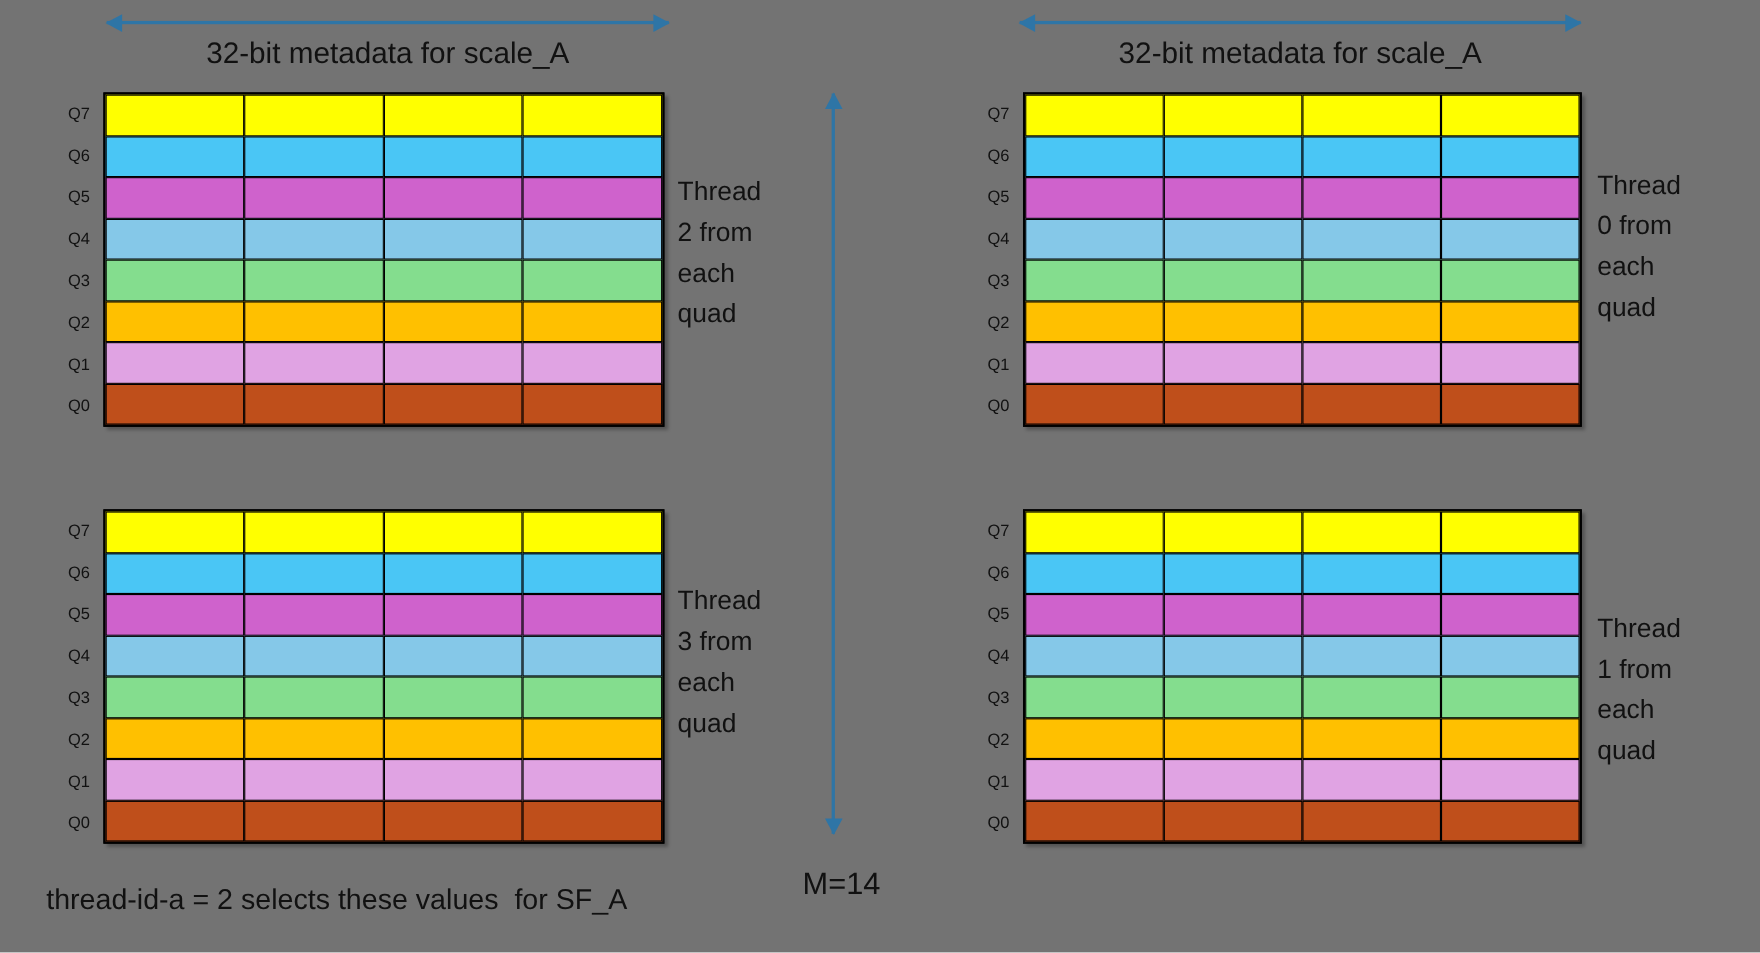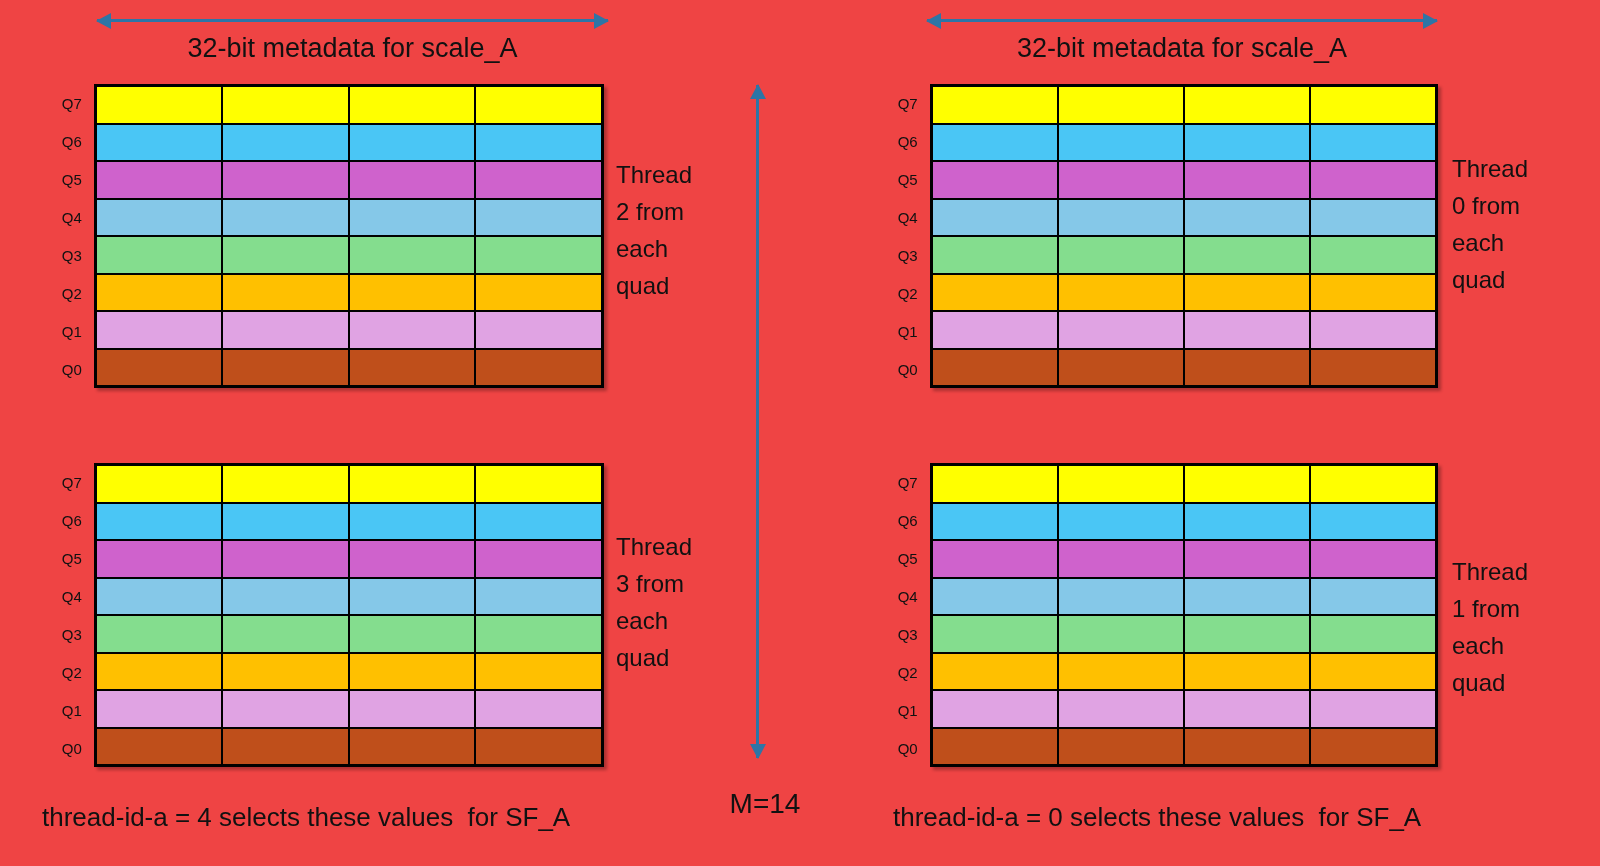--- a/index.html
+++ b/index.html
@@ -1,16 +1,16 @@
 <!DOCTYPE html>
 <html style="--arrow: #2E75A6; --ink: #111111;"><head>
 <meta charset="utf-8">
 <style>
   html,body{margin:0;padding:0;background:#fff;}
-  .canvas{position:relative;width:1600px;height:866px;background:#ef4444;overflow:hidden;
+  .canvas{position:relative;width:1600px;height:866px;background:#737373;overflow:hidden;
           font-family:"Liberation Sans", sans-serif;color:var(--ink,#111);}
 
   
   .h-arrow{position:absolute;height:3px;background:var(--arrow,#2E75A6);}
   .h-arrow .head{position:absolute;width:0;height:0;top:50%;}
   .h-arrow .head.hl{left:-1px;transform:translateY(-50%);
     border-top:8px solid transparent;border-bottom:8px solid transparent;
     border-right:15px solid var(--arrow,#2E75A6);}
   .h-arrow .head.hr{right:-1px;transform:translateY(-50%);
     border-top:8px solid transparent;border-bottom:8px solid transparent;
@@ -147,21 +147,21 @@
         <div class="cell" style="background: rgb(191, 79, 27);"></div>
         <div class="cell" style="background: rgb(191, 79, 27);"></div>
       </div>
   </div>
 
   <div class="thread-label" style="left:616px;top:528px;">Thread
 3 from
 each
 quad</div>
 
-  <div class="caption" style="left:42px;top:802px;">thread-id-a = 4 selects these values  for SF_A</div>
+  <div class="caption" style="left:42px;top:802px;">thread-id-a = 2 selects these values  for SF_A</div>
 
   <div class="v-arrow" style="left:756px;top:85px;height:673px;">
     <span class="head ht"></span>
     <span class="head hb"></span>
   </div>
   <div class="m-label" style="left:710px;top:788px;width:110px;">M=14</div>
 
   <div class="h-arrow" style="left:927px;top:19px;width:510px;">
     <span class="head hl"></span>
     <span class="head hr"></span>
@@ -265,15 +265,14 @@
         <div class="cell" style="background: rgb(191, 79, 27);"></div>
         <div class="cell" style="background: rgb(191, 79, 27);"></div>
       </div>
   </div>
 
   <div class="thread-label" style="left:1452px;top:553px;">Thread
 1 from
 each
 quad</div>
 
-  <div class="caption" style="left:893px;top:802px;">thread-id-a = 0 selects these values  for SF_A</div>
 
 </div>
 
 </body></html>

